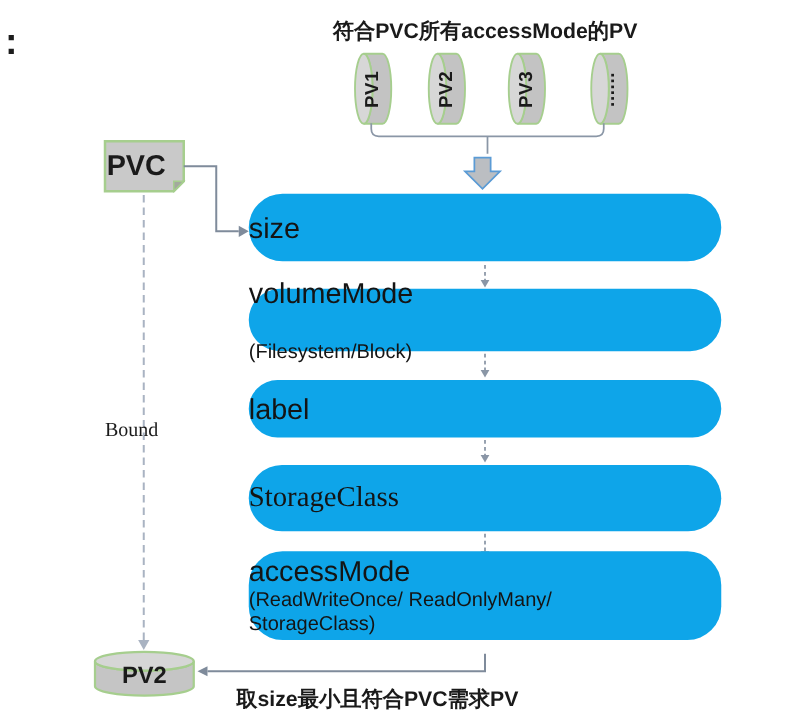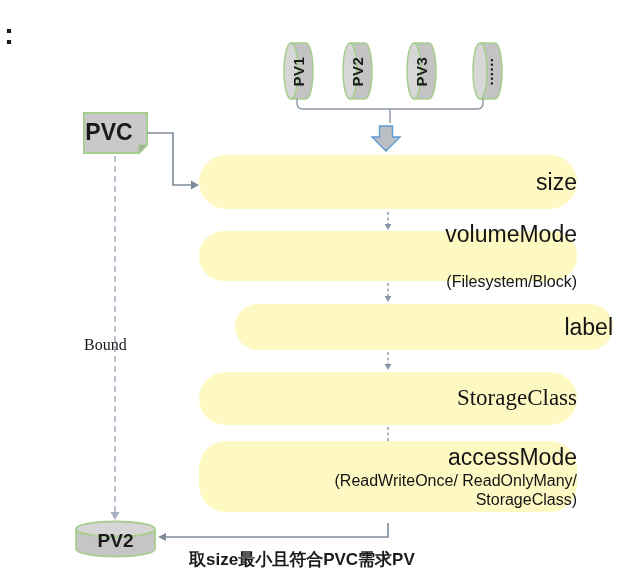--- a/index.html
+++ b/index.html
@@ -14,27 +14,27 @@
   .bottom-caption{left:189px;top:548px;font-size:17px;font-weight:700;}
   .bound-label{left:84px;top:336px;font-size:16px;font-family:Liberation Serif, serif;}
   .pvc-label{left:83px;top:112px;width:52px;height:41px;line-height:41px;text-align:center;
     font-weight:bold;font-size:23px;}
   .pv2-label{left:76px;top:526px;width:79px;height:30px;line-height:30px;text-align:center;
     font-weight:bold;font-size:19px;}
   .cyl-label{width:56px;height:29px;line-height:29px;text-align:center;font-weight:bold;
     font-size:15px;transform:rotate(-90deg);letter-spacing:0.5px;}
   .cyl1{left:270px;top:57px;} .cyl2{left:329px;top:57px;}
   .cyl3{left:393px;top:57px;} .cyl4{left:459px;top:57px;}
-  .blue-box{position:absolute;left:199px;width:378px;background:#fef9c3;border-radius:27px;
-    display:flex;flex-direction:column;align-items:flex-end;justify-content:center;}
+  .blue-box{position:absolute;left:199px;width:378px;background:#0ea5e9;border-radius:27px;
+    display:flex;flex-direction:column;align-items:flex-start;justify-content:center;}
   .box-title{font-size:23px;line-height:1.15;color:#141414;}
   .box-sub{font-size:16px;line-height:1.2;color:#141414;}
   #box-size{top:155px;height:54px;}
   #box-volumemode{top:231px;height:50px;gap:24px;}
-  #box-label{top:304px;height:46px;margin-left:36px;}
+  #box-label{top:304px;height:46px;}
   #box-storageclass{top:372px;height:53px;font-family:Liberation Serif, serif;}
   #box-accessmode{top:441px;height:71px;}
 </style>
 </head>
 <body>
 
 <div class="canvas">
 
   <svg id="shape-layer" viewBox="0 0 640 573" xmlns="http://www.w3.org/2000/svg">
 
@@ -86,20 +86,21 @@
     <polygon points="166,533 166,541 158,537" fill="#7F8B9B"></polygon>
 
     <g>
       <path d="M76,529 L76,549 A39.5,7.5 0 0 0 155,549 L155,529 A39.5,7.5 0 0 1 76,529 Z" fill="#C5C5C5" stroke="#A6CE8E" stroke-width="1.8"></path>
       <ellipse cx="115.5" cy="529" rx="39.5" ry="7.5" fill="#D6D6D6" stroke="#A6CE8E" stroke-width="1.8"></ellipse>
     </g>
   </svg>
 
   <div class="abs colon">:</div>
 
+  <div class="abs top-caption">符合PVC所有accessMode的PV</div>
 
   <div class="abs cyl-label cyl1">PV1</div>
   <div class="abs cyl-label cyl2">PV2</div>
   <div class="abs cyl-label cyl3">PV3</div>
   <div class="abs cyl-label cyl4">......</div>
 
   <div class="abs pvc-label">PVC</div>
 
   <div class="abs bound-label">Bound</div>
 

